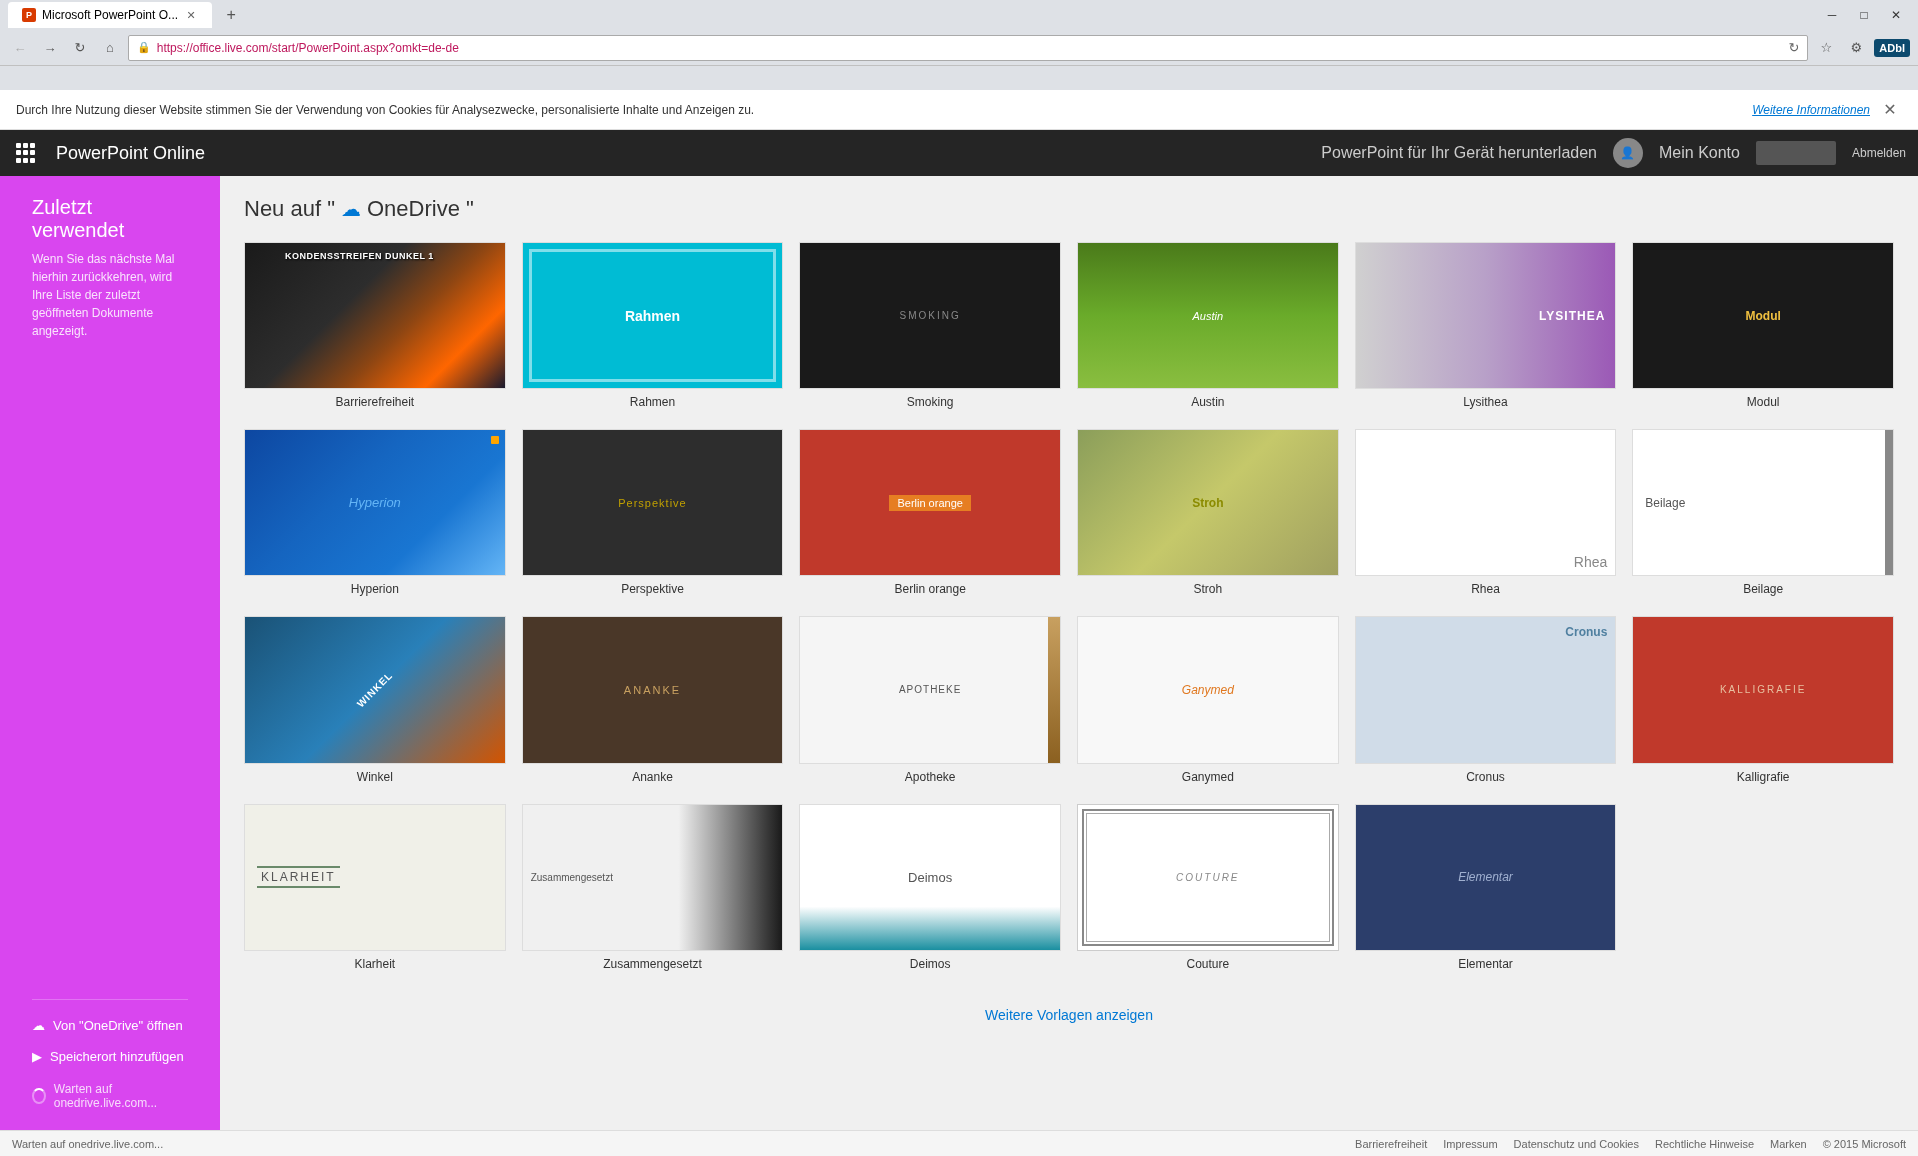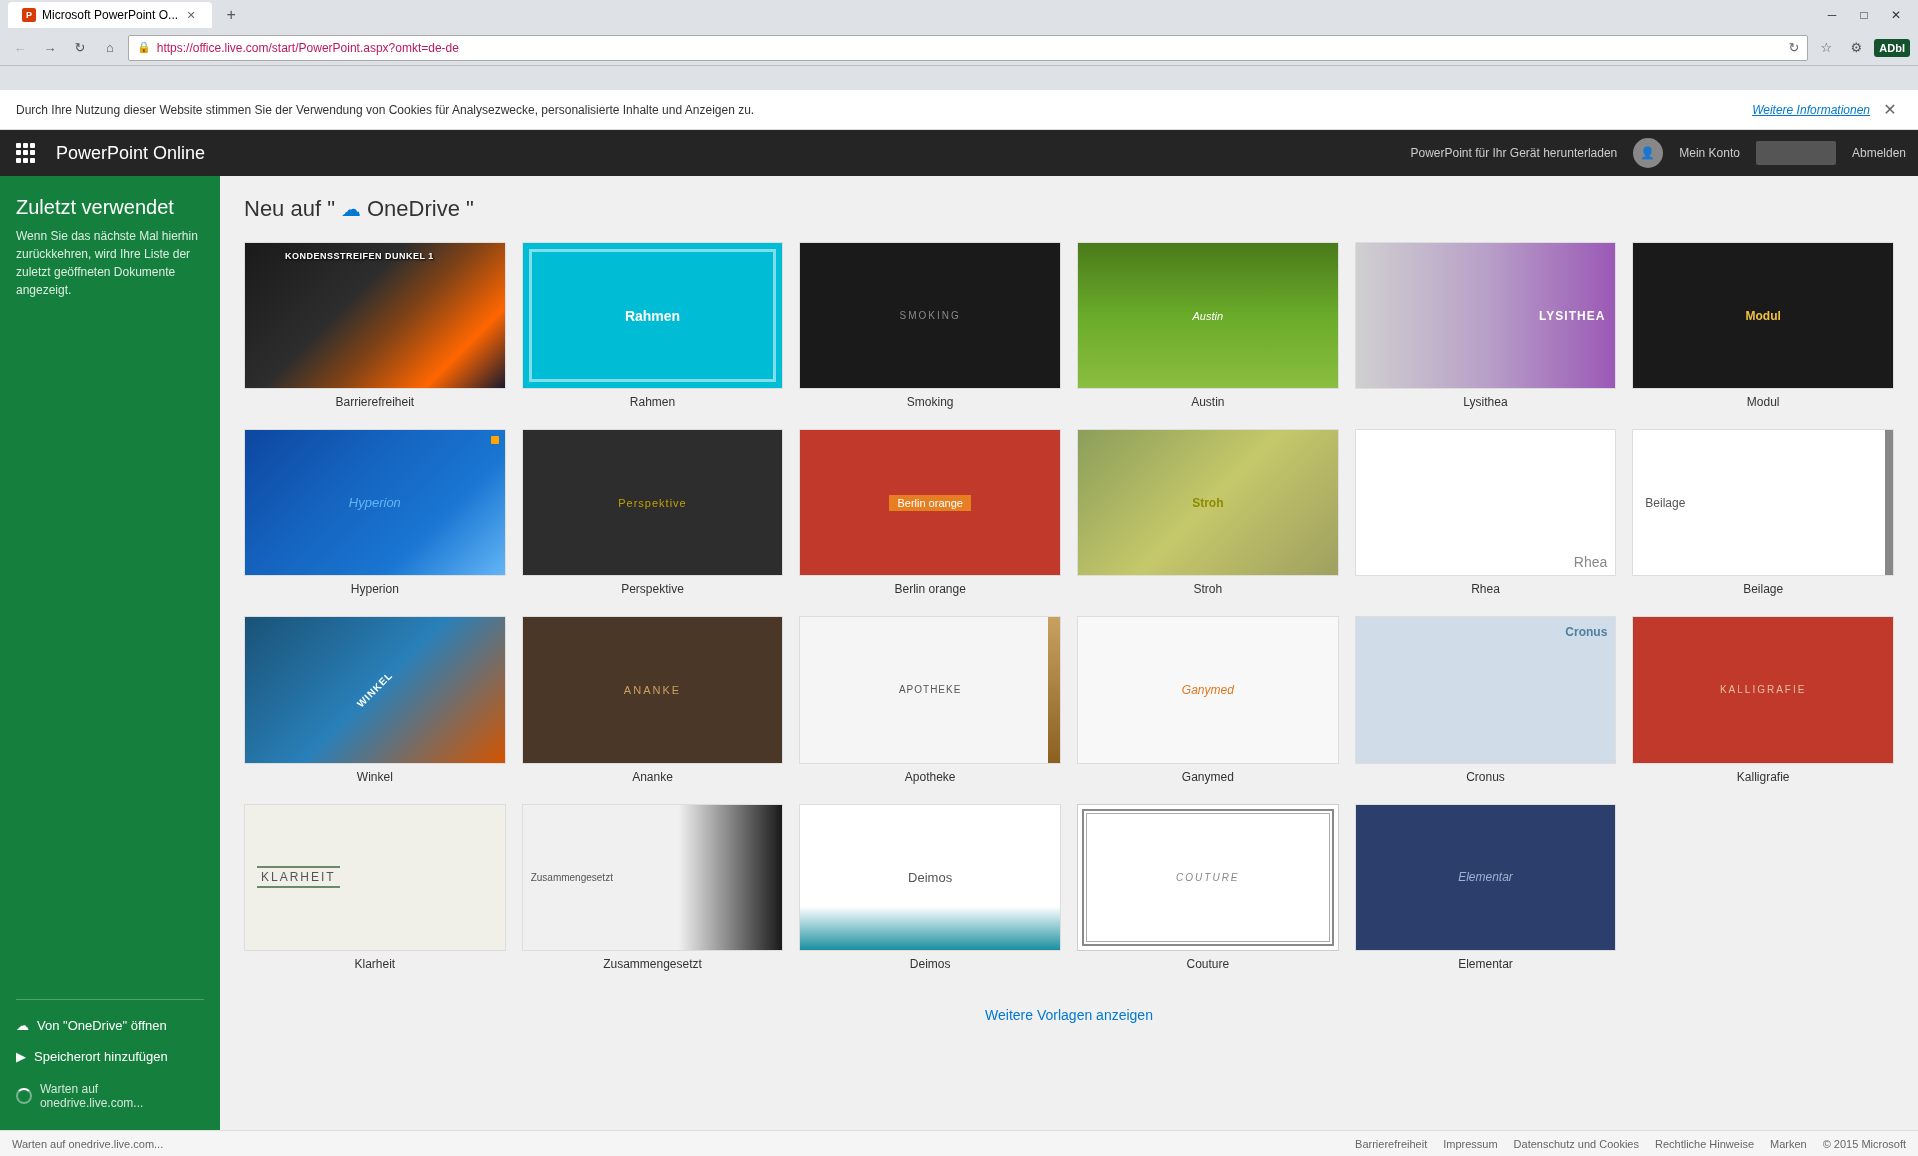--- a/index.html
+++ b/index.html
@@ -17,45 +17,45 @@
 
     .browser-toolbar { background: #dee1e6; height: 36px; display: flex; align-items: center; padding: 0 8px; gap: 6px; border-bottom: 1px solid #c0c0c0; }
     .nav-btn { width: 24px; height: 24px; border-radius: 50%; display: flex; align-items: center; justify-content: center; cursor: pointer; color: #555; font-size: 13px; }
     .nav-btn.disabled { color: #aaa; cursor: default; }
     .address-bar { flex: 1; height: 26px; background: white; border: 1px solid #aaa; border-radius: 2px; display: flex; align-items: center; padding: 0 8px; gap: 6px; font-size: 12px; }
     .address-lock { color: #888; font-size: 11px; }
     .address-text { color: #be185d; font-size: 12px; }
     .address-refresh { margin-left: auto; color: #666; font-size: 13px; cursor: pointer; }
     .toolbar-right { display: flex; align-items: center; gap: 6px; }
     .toolbar-icon { width: 24px; height: 24px; display: flex; align-items: center; justify-content: center; cursor: pointer; color: #555; font-size: 13px; border-radius: 3px; }
-    .adblock-badge { background: #14532d; color: white; border-radius: 3px; padding: 3px 5px; font-size: 11px; font-weight: bold; }
+    .adblock-badge { background: #0c4a6e; color: white; border-radius: 3px; padding: 3px 5px; font-size: 11px; font-weight: bold; }
 
     
     .cookie-banner { background: white; height: 40px; display: flex; align-items: center; padding: 0 16px; border-bottom: 1px solid #ddd; font-size: 12px; color: #333; gap: 8px; }
     .cookie-info-link { color: #0078d4; text-decoration: underline; cursor: pointer; margin-left: auto; font-style: italic; }
     .cookie-close { width: 24px; height: 24px; display: flex; align-items: center; justify-content: center; cursor: pointer; font-size: 16px; color: #666; }
 
     
     .app-container { display: flex; flex-direction: column; height: calc(1156px - 90px - 40px - 26px); }
 
     
     .app-nav { background: #252525; height: 46px; display: flex; align-items: center; padding: 0 12px; gap: 16px; }
     .app-nav-grid { width: 28px; height: 28px; display: flex; flex-wrap: wrap; gap: 2px; padding: 4px; cursor: pointer; }
     .app-nav-grid-dot { width: 5px; height: 5px; background: white; border-radius: 1px; }
     .app-nav-title { color: white; font-size: 18px; font-weight: 300; }
     .app-nav-right { margin-left: auto; display: flex; align-items: center; gap: 16px; }
-    .app-nav-link { color: #ccc; font-size: 12px; cursor: pointer; text-decoration: none; }
+    .app-nav-link { color: #ccc; font-size: 16px; cursor: pointer; text-decoration: none; }
     .app-nav-avatar { width: 30px; height: 30px; background: #888; border-radius: 50%; display: flex; align-items: center; justify-content: center; color: white; font-size: 12px; }
     .app-nav-signout { color: #ccc; font-size: 12px; cursor: pointer; }
 
     
     .main-layout { display: flex; flex: 1; overflow: hidden; }
 
     
-    .sidebar { background: #15803d; width: 220px; min-width: 220px; padding: 20px 16px; display: flex; flex-direction: column; gap: 20px; overflow-y: auto; }
+    .sidebar { background: #d946ef; width: 220px; min-width: 220px; padding: 20px 32px; display: flex; flex-direction: column; gap: 20px; overflow-y: auto; }
     .sidebar-section-title { color: white; font-size: 20px; font-weight: 300; margin-bottom: 8px; }
     .sidebar-empty-text { color: rgba(255,255,255,0.85); font-size: 12px; line-height: 1.5; }
     .sidebar-bottom { margin-top: auto; display: flex; flex-direction: column; gap: 4px; }
     .sidebar-action { color: white; font-size: 13px; cursor: pointer; display: flex; align-items: center; gap: 8px; padding: 6px 0; }
     .sidebar-divider { height: 1px; background: rgba(255,255,255,0.25); margin: 8px 0; }
     .loading-indicator { display: flex; align-items: center; gap: 8px; color: rgba(255,255,255,0.8); font-size: 12px; margin-top: 8px; }
     .loading-spinner { width: 16px; height: 16px; border: 2px solid rgba(255,255,255,0.4); border-top: 2px solid white; border-radius: 50%; animation: spin 1s linear infinite; }
     @keyframes spin { to { transform: rotate(360deg); } }
 
     

